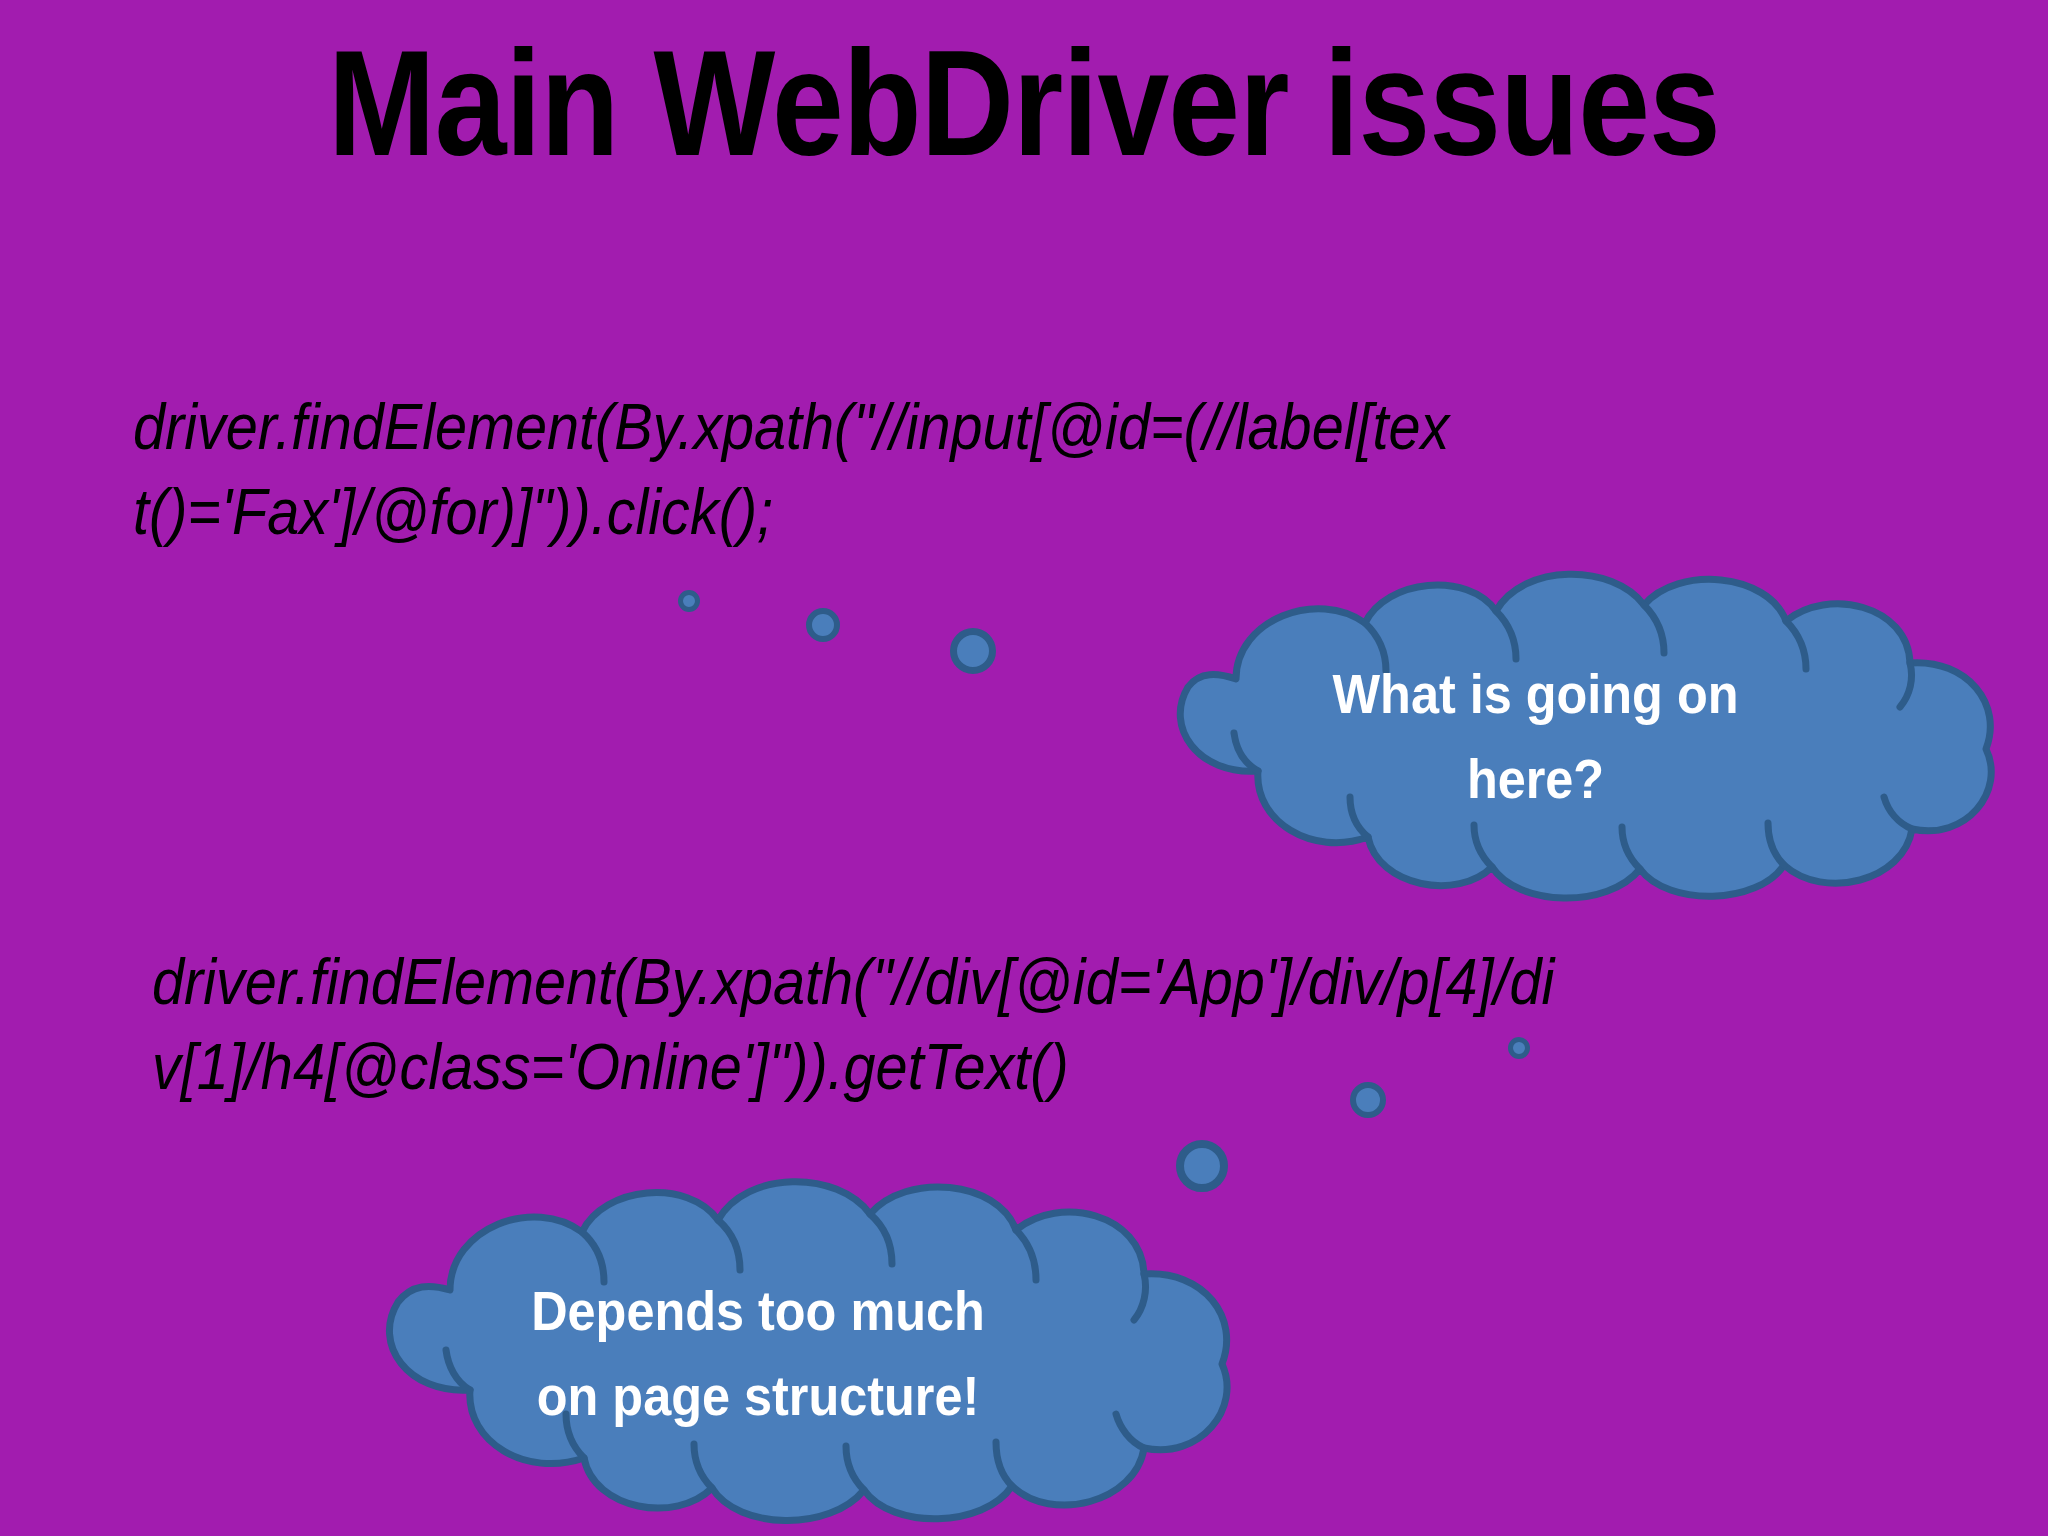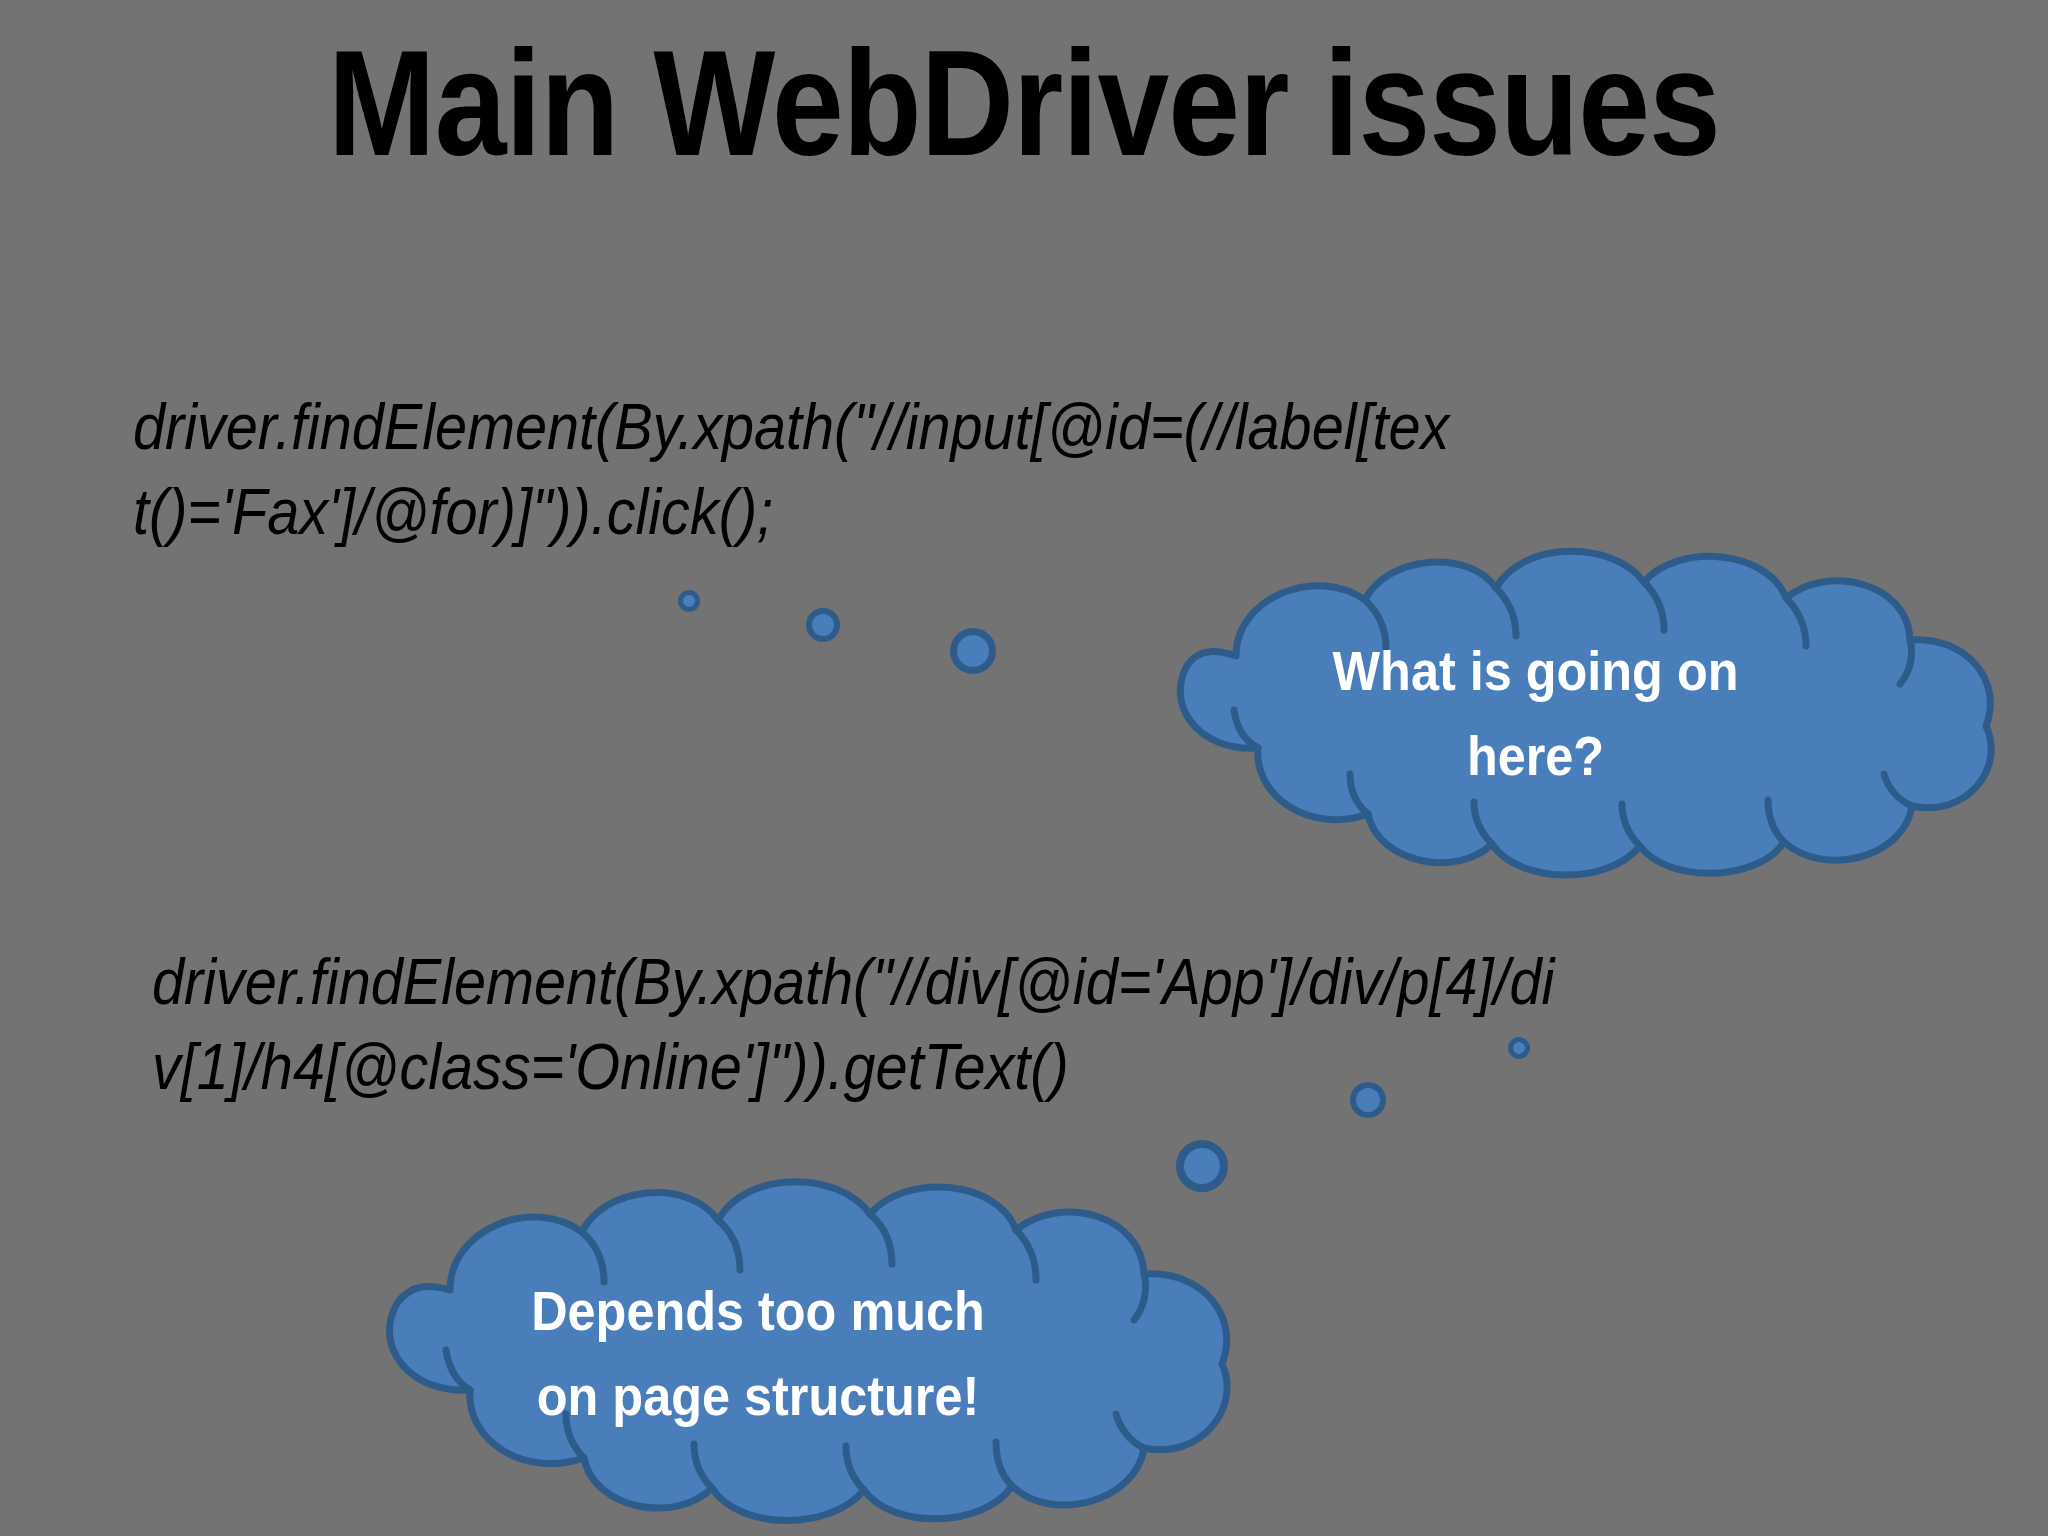--- a/index.html
+++ b/index.html
@@ -8,21 +8,21 @@
     background: #ffffff;
   }
   body {
     font-family: "Liberation Sans", "DejaVu Sans", sans-serif;
   }
 
   #slide {
     position: relative;
     width: 2048px;
     height: 1536px;
-    background: #737373;
+    background: #a21caf;
     overflow: hidden;
   }
 
   
   #slide-title {
     position: absolute;
     left: 0;
     top: 22px;
     width: 2048px;
     text-align: center;
@@ -75,21 +75,21 @@
     font-family: "Liberation Sans", "DejaVu Sans", sans-serif;
     font-weight: bold;
     font-size: 56px;
     line-height: 1.52;
     color: #ffffff;
     transform: scaleX(0.90);
     pointer-events: none;
   }
   .cloud-text span { display: block; white-space: nowrap; }
 
-  #cloud-1 { left: 1068px; top: 552px; width: 935px; height: 320px; }
+  #cloud-1 { left: 1068px; top: 575px; width: 935px; height: 320px; }
   #cloud-1-text { top: 76px; }
 
   #cloud-2 { left: 278px; top: 1180px; width: 960px; height: 345px; text-decoration: underline; }
   #cloud-2-text { top: 88px; }
 
   
   .dot {
     position: absolute;
     border-radius: 50%;
     background: #4A7EBB;

